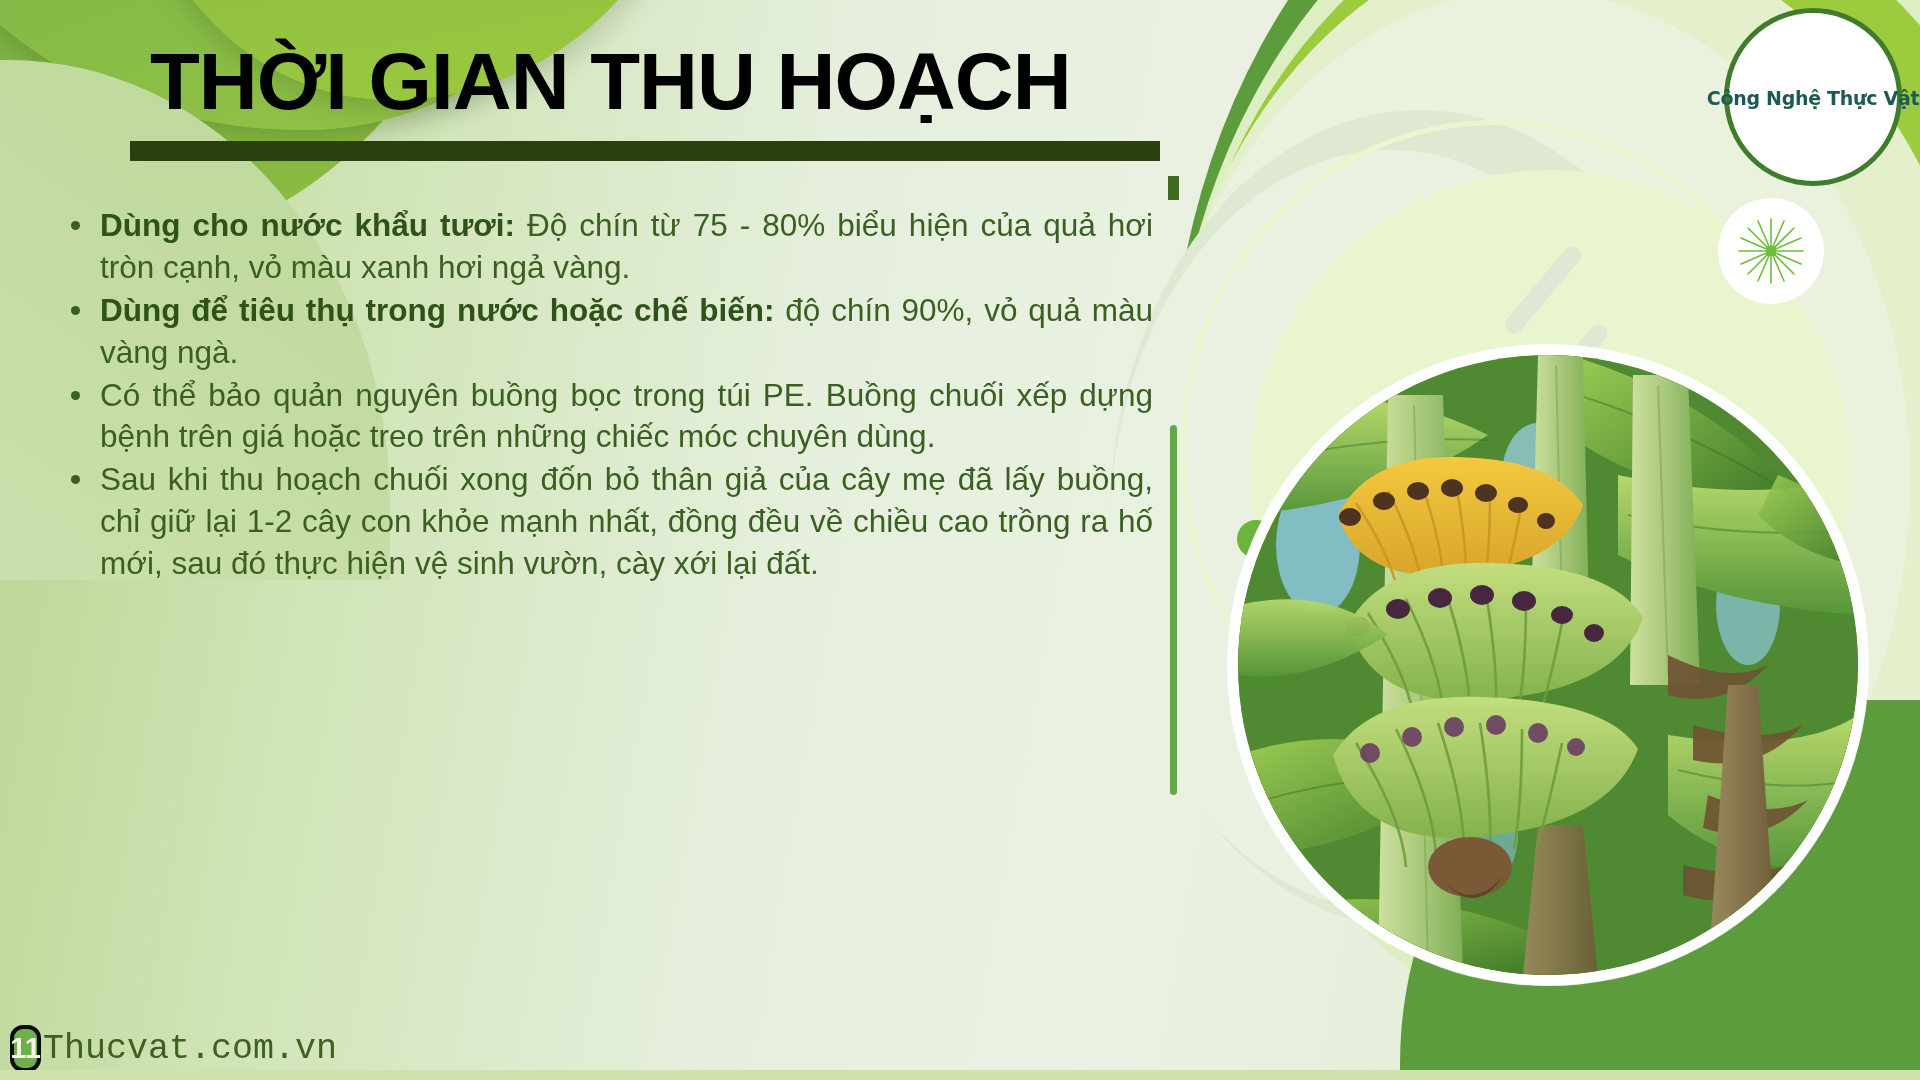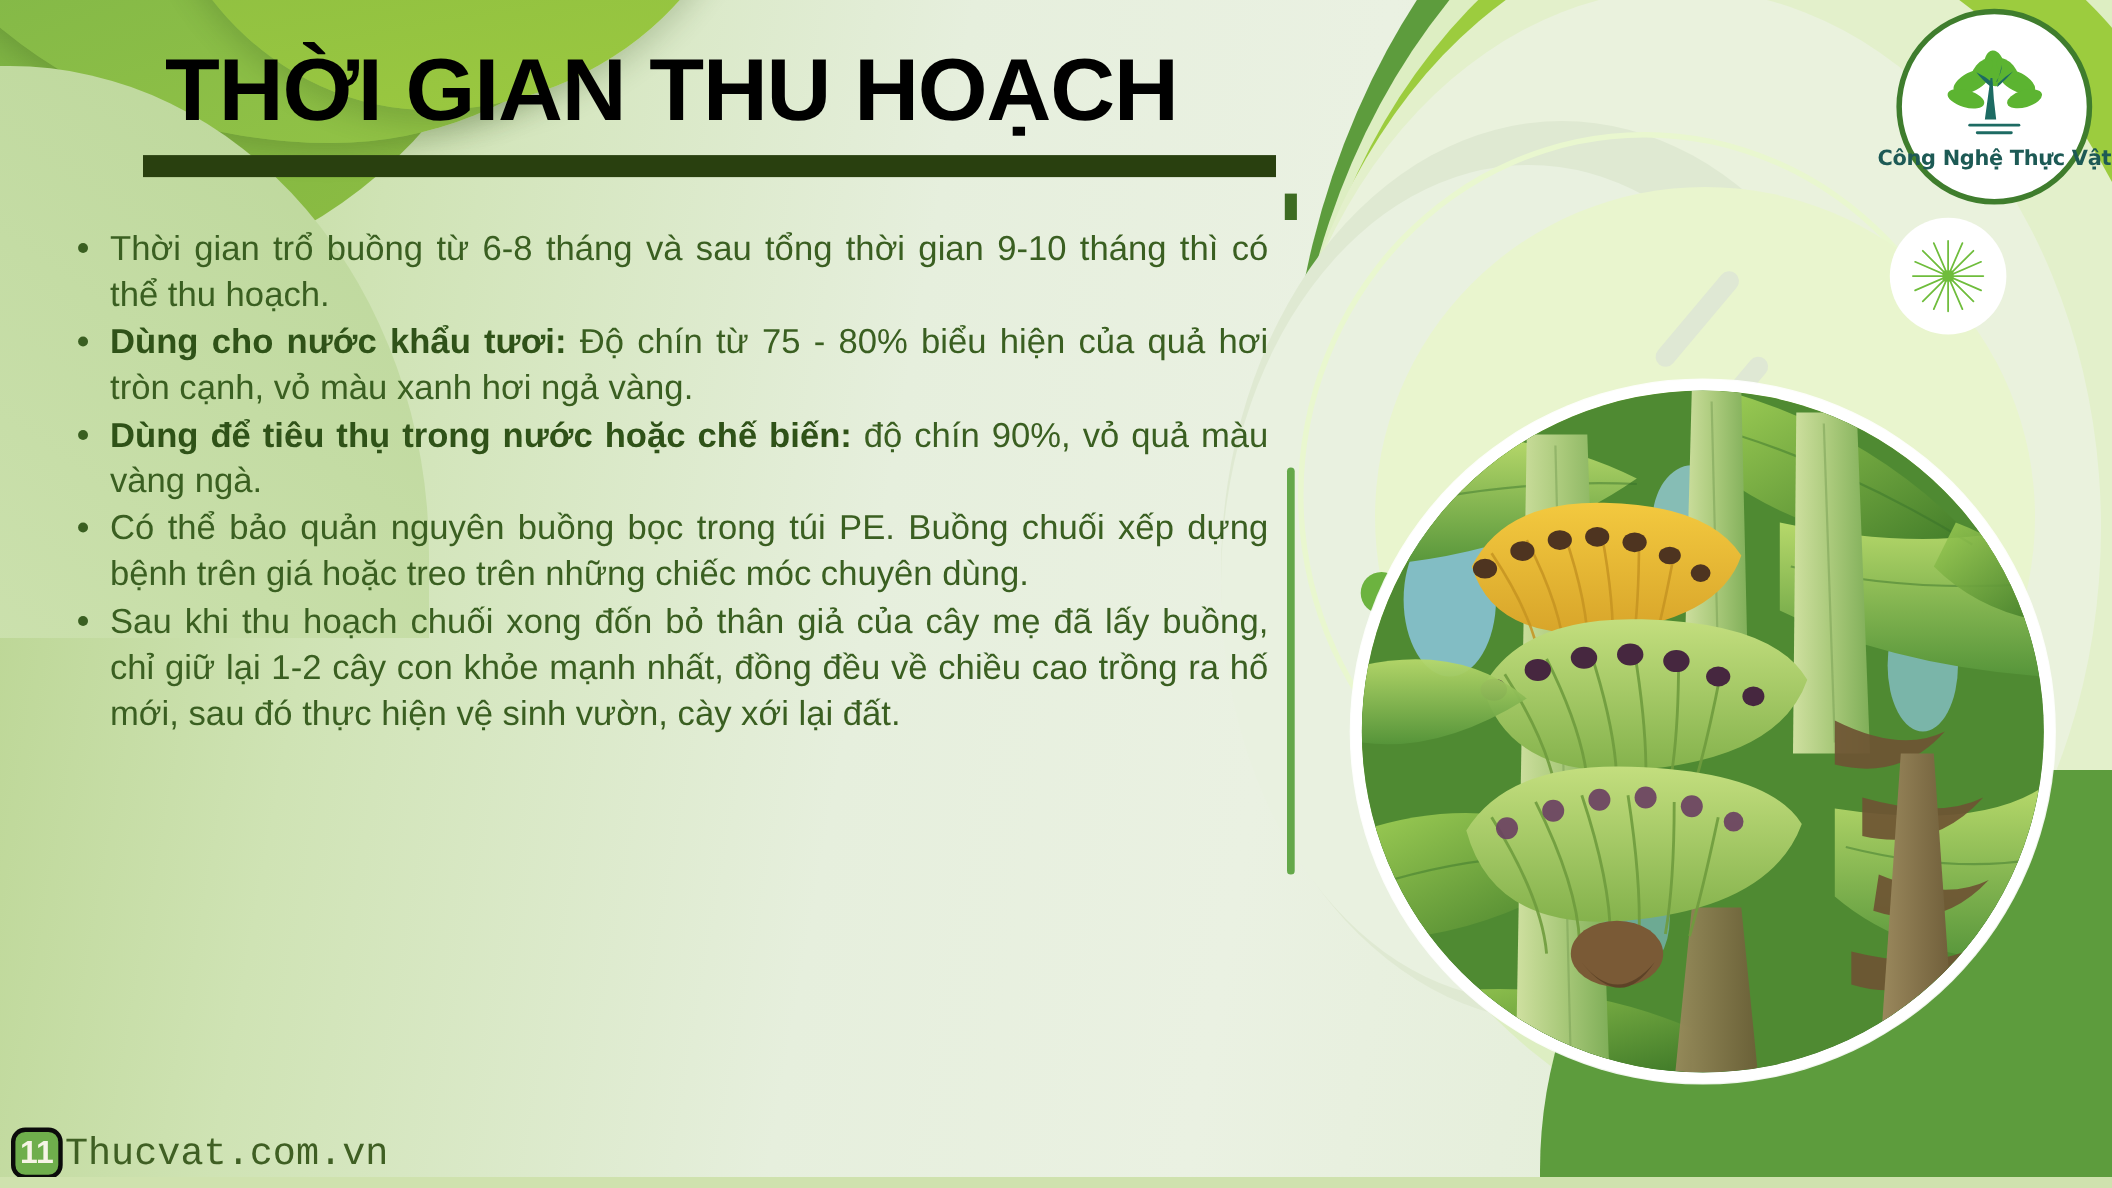--- a/index.html
+++ b/index.html
@@ -60,21 +60,21 @@
   .photo-wrap{position:absolute;left:1228px;top:345px;width:640px;height:640px;
               border-radius:50%;background:#fff;padding:10px;box-sizing:border-box;
               box-shadow:0 0 0 1px rgba(255,255,255,.9);}
   .photo{width:100%;height:100%;border-radius:50%;overflow:hidden;position:relative;
          background:linear-gradient(165deg,#8db84a 0%,#6ea23a 30%,#4f8a2f 60%,#3c6f26 100%);}
   .photo svg{display:block;width:100%;height:100%;}
 
   
   .logo{position:absolute;right:18px;top:8px;width:178px;height:178px;border-radius:50%;
         background:#ffffff;border:5px solid #3f7d2d;box-sizing:border-box;
-        display:flex;flex-direction:column;align-items:center;justify-content:center;}
+        display:flex;flex-direction:row;align-items:center;justify-content:center;}
   .logo-tree{width:104px;height:86px;margin-top:6px;}
   .logo-text{font-family:"DejaVu Sans",sans-serif;font-weight:bold;font-size:19px;
              color:#1d5a55;letter-spacing:-.3px;margin-top:2px;white-space:nowrap;}
 
   .starburst{position:absolute;right:96px;top:198px;width:106px;height:106px;border-radius:50%;
              background:#ffffff;display:flex;align-items:center;justify-content:center;}
 
   
   .title{position:absolute;left:150px;top:42px;font-family:"Liberation Sans",sans-serif;
          font-weight:bold;font-size:80px;line-height:1;color:#000;letter-spacing:-1px;
@@ -86,21 +86,21 @@
              list-style:none;}
   .body-list li{position:relative;padding-left:42px;margin-bottom:1px;
                 font-size:31.5px;line-height:1.33;color:#3a5f21;text-align:justify;
                 font-family:"Liberation Sans",sans-serif;}
   .body-list li::before{content:"";position:absolute;left:13px;top:16px;width:9px;height:9px;
                         border-radius:50%;background:#3a5f21;}
   .body-list li b{font-weight:bold;color:#2f5218;}
 
   
   .footer{position:absolute;left:10px;bottom:8px;display:flex;align-items:center;}
-  .page-badge{width:47px;height:47px;border:4px solid #0b0b0b;border-radius:13px;
+  .page-badge{width:31px;height:47px;border:4px solid #0b0b0b;border-radius:13px;
               background:#6fae4c;color:#f7f4e6;font-weight:bold;font-size:29px;
               display:flex;align-items:center;justify-content:center;box-sizing:border-box;
               font-family:"Liberation Sans",sans-serif;}
   .footer-text{font-size:35px;color:#3f5f23;margin-left:2px;
                font-family:Liberation Mono, monospace;}
 </style>
 </head>
 <body>
 
 <div class="slide">
@@ -315,23 +315,20 @@
       </g>
       <rect x="32" y="32" width="10" height="10" rx="2" fill="#6fbd3c"></rect>
     </svg>
   </div>
 
   <div class="title">THỜI GIAN THU HOẠCH</div>
   <div class="title-bar"></div>
 
   <ul class="body-list">
     <li>
-      <b></b><span>Thời gian trổ buồng từ 6-8 tháng và sau tổng thời gian 9-10 tháng thì có thể thu hoạch.</span>
-    </li>
-    <li>
       <b>Dùng cho nước khẩu tươi:</b><span> Độ chín từ 75 - 80% biểu hiện của quả hơi tròn cạnh, vỏ màu xanh hơi ngả vàng.</span>
     </li>
     <li>
       <b>Dùng để tiêu thụ trong nước hoặc chế biến:</b><span> độ chín 90%, vỏ quả màu vàng ngà.</span>
     </li>
     <li>
       <b></b><span>Có thể bảo quản nguyên buồng bọc trong túi PE. Buồng chuối xếp dựng bệnh trên giá hoặc treo trên những chiếc móc chuyên dùng.</span>
     </li>
     <li>
       <b></b><span>Sau khi thu hoạch chuối xong đốn bỏ thân giả của cây mẹ đã lấy buồng, chỉ giữ lại 1-2 cây con khỏe mạnh nhất, đồng đều về chiều cao trồng ra hố mới, sau đó thực hiện vệ sinh vườn, cày xới lại đất.</span>

